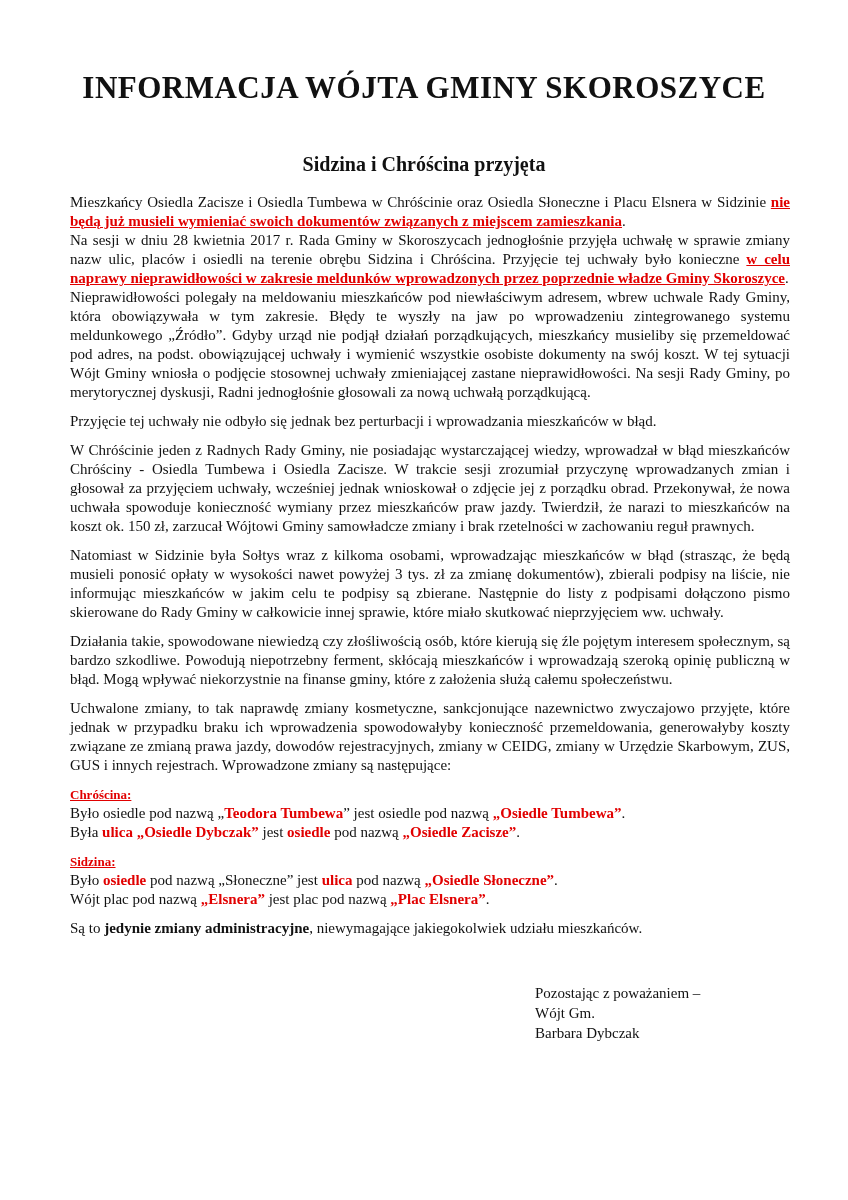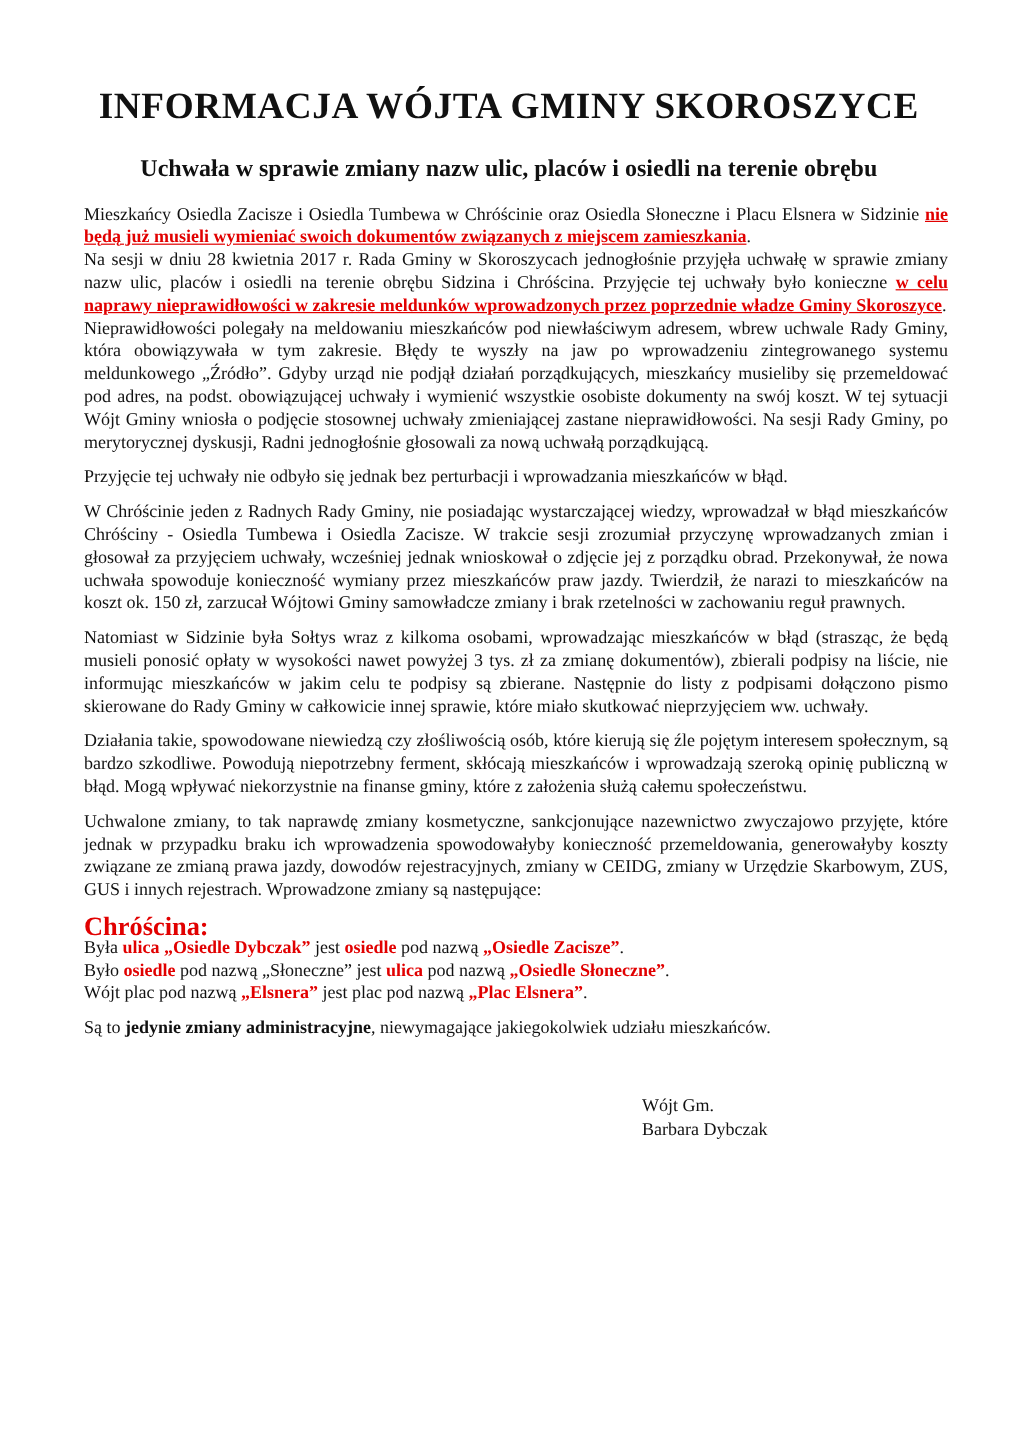--- a/index.html
+++ b/index.html
@@ -43,39 +43,40 @@
   .red  { color: var(--accent-red); font-weight: 700; }
   .red-u {
     color: var(--accent-red); font-weight: 700;
     text-decoration: underline;
   }
   .b { font-weight: 700; }
 
   .section-heading {
     color: var(--accent-red);
     font-weight: 700;
-    font-size: 22px;
+    font-size: 13px;
     line-height: 19px;
+    text-decoration: underline;
   }
 
   .signature {
     margin: 45px 0 0 465px;
     font-size: 15px;
     line-height: 20px;
   }
   .signature p { margin: 0; }
 </style>
 </head>
 <body>
 
 <div class="page">
 
   <h1 class="title">INFORMACJA WÓJTA GMINY SKOROSZYCE</h1>
 
-  <h2 class="subtitle"><span>Uchwała w sprawie zmiany nazw ulic, placów i osiedli na terenie obrębu</span><br></h2>
+  <h2 class="subtitle"><br><span>Sidzina i Chróścina przyjęta</span></h2>
 
   <div class="content">
 
     <p class="just"><span>Mieszkańcy Osiedla Zacisze i Osiedla Tumbewa w Chróścinie oraz Osiedla Słoneczne i Placu Elsnera w Sidzinie </span><span class="red-u">nie będą już musieli wymieniać swoich dokumentów związanych z miejscem zamieszkania</span><span>.</span></p>
 
     <p class="just"><span>Na sesji w dniu 28 kwietnia 2017 r. Rada Gminy w Skoroszycach jednogłośnie przyjęła uchwałę w sprawie zmiany nazw ulic, placów i osiedli na terenie obrębu Sidzina i Chróścina. Przyjęcie tej uchwały było konieczne </span><span class="red-u">w celu naprawy nieprawidłowości w zakresie meldunków wprowadzonych przez poprzednie władze Gminy Skoroszyce</span><span>.</span></p>
 
     <p class="just">Nieprawidłowości polegały na meldowaniu mieszkańców pod niewłaściwym adresem, wbrew uchwale Rady Gminy, która obowiązywała w tym zakresie. Błędy te wyszły na jaw po wprowadzeniu zintegrowanego systemu meldunkowego „Źródło”. Gdyby urząd nie podjął działań porządkujących, mieszkańcy musieliby się przemeldować pod adres, na podst. obowiązującej uchwały i wymienić wszystkie osobiste dokumenty na swój koszt. W tej sytuacji Wójt Gminy wniosła o podjęcie stosownej uchwały zmieniającej zastane nieprawidłowości.  Na sesji Rady Gminy, po merytorycznej dyskusji, Radni jednogłośnie głosowali za nową uchwałą porządkującą.</p>
 
     <p class="just sp">Przyjęcie tej uchwały nie odbyło się jednak bez perturbacji i wprowadzania mieszkańców w błąd.</p>
@@ -83,29 +84,32 @@
     <p class="just sp">W Chróścinie jeden z Radnych Rady Gminy, nie posiadając wystarczającej wiedzy, wprowadzał w błąd mieszkańców Chróściny - Osiedla Tumbewa i Osiedla Zacisze. W trakcie sesji zrozumiał przyczynę wprowadzanych zmian i głosował za przyjęciem uchwały, wcześniej jednak wnioskował o zdjęcie jej z porządku obrad. Przekonywał, że nowa uchwała spowoduje konieczność wymiany przez mieszkańców praw jazdy. Twierdził, że narazi to mieszkańców na koszt ok. 150 zł, zarzucał Wójtowi Gminy samowładcze zmiany i brak rzetelności w zachowaniu reguł prawnych.</p>
 
     <p class="just sp">Natomiast w Sidzinie była Sołtys wraz z kilkoma osobami, wprowadzając mieszkańców w błąd (strasząc, że będą musieli ponosić opłaty w wysokości nawet powyżej 3 tys. zł za zmianę dokumentów), zbierali podpisy na liście, nie informując mieszkańców w jakim celu te podpisy są zbierane. Następnie do listy z podpisami dołączono pismo skierowane do Rady Gminy w całkowicie innej sprawie, które miało skutkować nieprzyjęciem ww. uchwały.</p>
 
     <p class="just sp">Działania takie, spowodowane niewiedzą czy złośliwością osób, które kierują się źle pojętym interesem społecznym, są bardzo szkodliwe. Powodują niepotrzebny ferment, skłócają mieszkańców i wprowadzają szeroką opinię publiczną w błąd. Mogą wpływać niekorzystnie na finanse gminy, które z założenia służą całemu społeczeństwu.</p>
 
     <p class="just sp">Uchwalone zmiany, to tak naprawdę zmiany kosmetyczne, sankcjonujące nazewnictwo zwyczajowo przyjęte, które jednak w przypadku braku ich wprowadzenia spowodowałyby konieczność przemeldowania, generowałyby koszty związane ze zmianą prawa jazdy, dowodów rejestracyjnych, zmiany w CEIDG, zmiany w Urzędzie Skarbowym, ZUS, GUS i innych rejestrach. Wprowadzone zmiany są następujące:</p>
 
     <p class="section-heading sp">Chróścina:</p>
 
+    <p><span>Było osiedle pod nazwą „</span><span class="red">Teodora Tumbewa</span><span>” jest osiedle pod nazwą </span><span class="red">„Osiedle Tumbewa”</span><span>.</span></p>
 
     <p><span>Była </span><span class="red">ulica „Osiedle Dybczak”</span><span> jest </span><span class="red">osiedle</span><span> pod nazwą </span><span class="red">„Osiedle Zacisze”</span><span>.</span></p>
 
+    <p class="section-heading sp">Sidzina:</p>
 
     <p><span>Było </span><span class="red">osiedle</span><span> pod nazwą „Słoneczne”  jest </span><span class="red">ulica</span><span> pod nazwą </span><span class="red">„Osiedle Słoneczne”</span><span>.</span></p>
 
     <p><span>Wójt plac pod nazwą </span><span class="red">„Elsnera”</span><span> jest plac pod nazwą </span><span class="red">„Plac Elsnera”</span><span>.</span></p>
 
     <p class="sp"><span>Są to </span><span class="b">jedynie zmiany administracyjne</span><span>, niewymagające jakiegokolwiek udziału mieszkańców.</span></p>
 
     <div class="signature">
+      <p>Pozostając z poważaniem –</p>
       <p>Wójt Gm.</p>
       <p>Barbara Dybczak</p>
     </div>
 
   </div>
 </div>
 
 </body></html>

